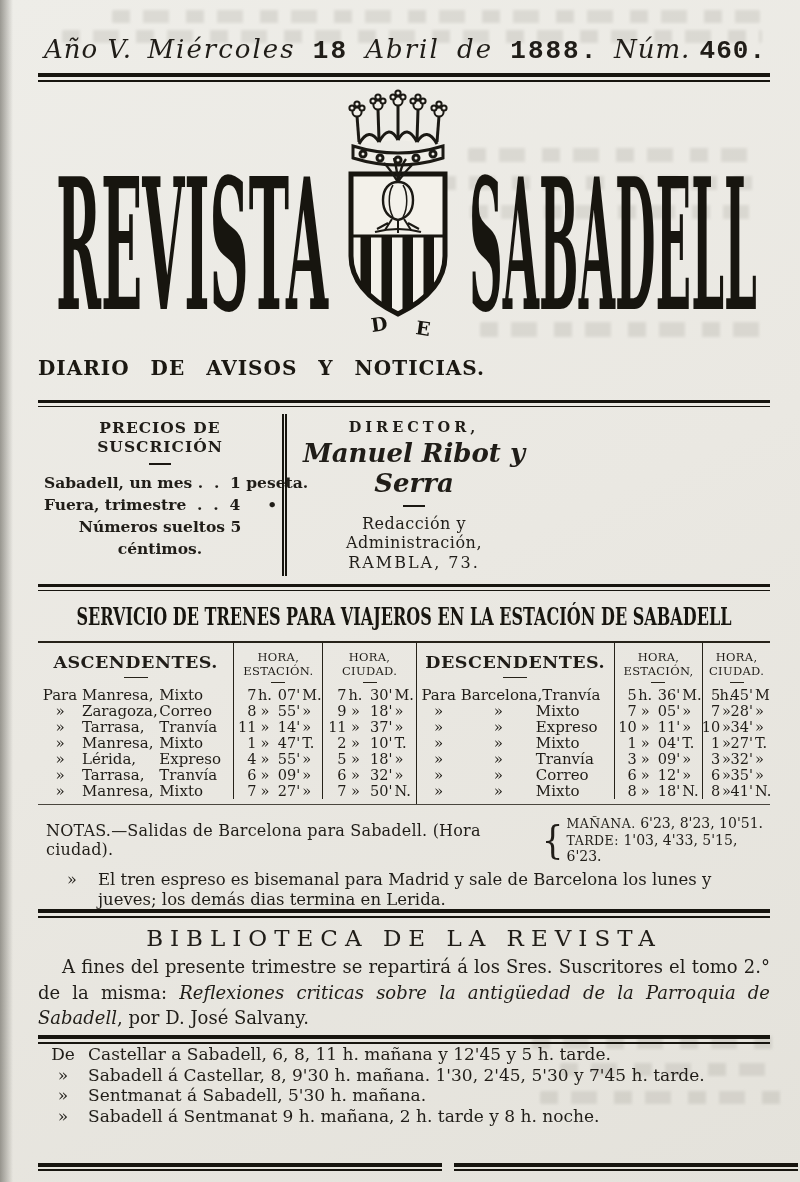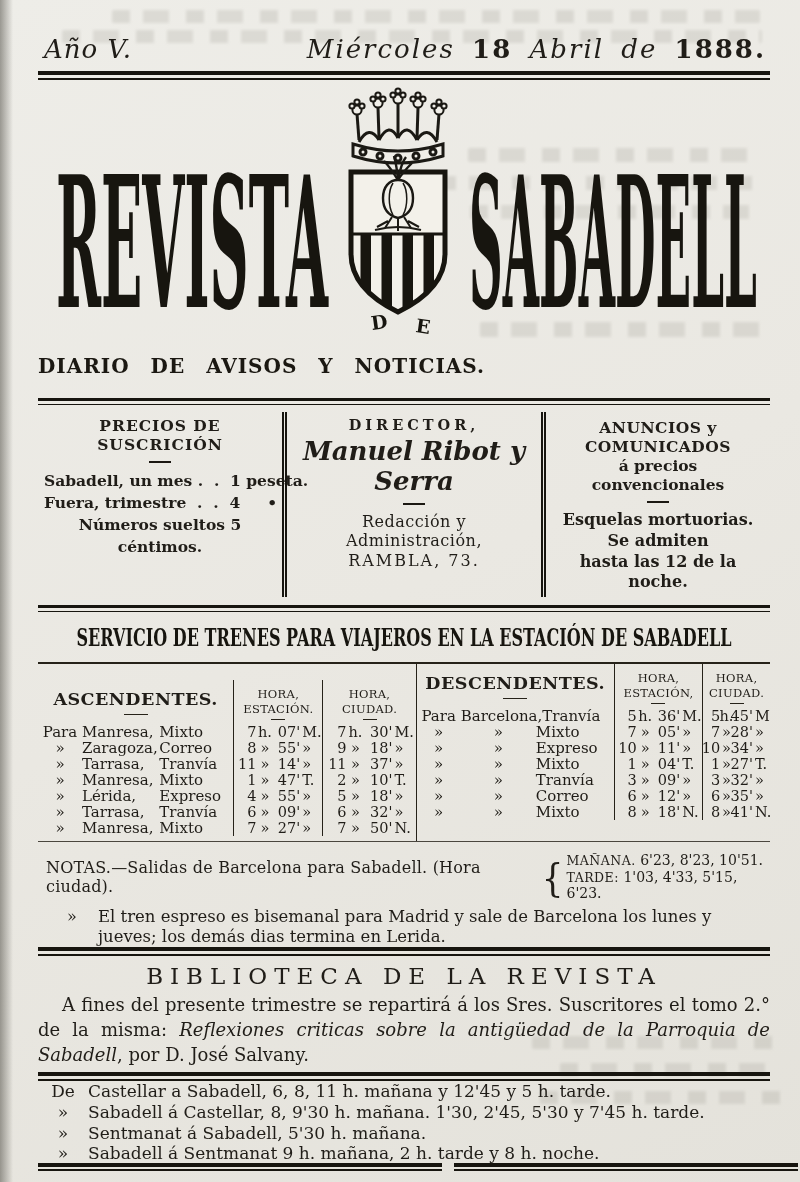--- a/index.html
+++ b/index.html
@@ -14,21 +14,21 @@
     background:repeating-linear-gradient(90deg,#8f8d83 0 18px,transparent 18px 31px,#97948a 31px 57px,transparent 57px 74px);}
   .content{position:absolute;left:38px;right:30px;top:0;z-index:2;}
 
   
   .rule-heavy{height:3px;border-top:4px solid #17150f;border-bottom:2px solid #17150f;}
   .rule-double{height:3px;border-top:3px solid #17150f;border-bottom:1px solid #17150f;}
 
   
   .dateline{display:flex;justify-content:space-between;align-items:baseline;
     padding:34px 4px 7px 6px;font-style:italic;font-size:26px;letter-spacing:1px;}
-  .dateline .up{font-style:normal;font-weight:bold;}
+  .dateline .up{font-style:normal;font-weight:bold;font-family:Liberation Mono, monospace;}
   .dl-date{word-spacing:7px;letter-spacing:2px;}
 
   
   .masthead{margin:4px 0 0 0;text-align:center;}
   .subtitle{text-align:left;font-weight:bold;font-size:20px;letter-spacing:1px;
     word-spacing:13px;margin:16px 0 20px 0;color:#1b1812;}
 
   
   .boxes{display:flex;align-items:stretch;padding:7px 0 8px 0;}
   .box{padding:4px 6px;}
@@ -45,21 +45,21 @@
   .dir-addr1{font-size:16px;letter-spacing:.5px;}
   .dir-addr2{font-size:16px;letter-spacing:2px;margin-top:1px;}
   .anun-line1{font-weight:bold;font-size:15.5px;letter-spacing:.5px;margin-top:2px;}
   .anun-line2{font-weight:bold;font-size:15.5px;}
   .anun-line3,.anun-line4{font-weight:bold;font-size:16px;line-height:1.3;}
 
   
   .trains-title{margin:10px 0 5px 0;text-align:center;}
   .ttable{display:flex;border-top:2px solid #262219;border-bottom:1px solid #4a463e;margin-top:2px;}
   .half{box-sizing:border-box;}
-  .half-l{width:51.6%;margin-top:16px;--cols:51.7% 23.6% 24.7%;}
+  .half-l{width:51.6%;--cols:51.7% 23.6% 24.7%;}
   .half-r{width:48.4%;--cols:55.8% 25% 19.2%;border-left:1px solid #262219;}
   .h-head{display:grid;grid-template-columns:var(--cols);}
   .hc{text-align:center;padding:6px 1px 2px 1px;box-sizing:border-box;}
   .hc + .hc{border-left:1px solid #262219;}
   .hc-big{font-size:17.5px;font-weight:bold;letter-spacing:.5px;padding-top:9px;}
   .hc-small{font-size:11.5px;letter-spacing:.3px;line-height:1.25;padding-top:7px;}
   .hdash{width:24px;border-top:1.5px solid #262219;margin:5px auto 2px auto;}
   .hdash.sm{width:14px;margin-top:3px;}
   .tbody{padding-bottom:5px;}
   .trow{display:grid;grid-template-columns:var(--cols);font-size:15px;line-height:16px;}
@@ -120,20 +120,24 @@
 
   <div class="content">
 
     <div class="dateline">
       <span>Año V.</span>
       <span class="dl-date">
         <span>Miércoles</span>
         <span class="up">18</span>
         <span>Abril de</span>
         <span class="up">1888.</span>
+      </span>
+      <span>
+        <span>Núm.</span>
+        <span class="up">460.</span>
       </span>
     </div>
     <div class="rule-heavy"></div>
 
     <div class="masthead">
       <svg width="726" height="250" viewBox="0 0 726 250">
         <g transform="scale(1,2.28)" fill="#17150f">
           <text x="15" y="97.8" font-family="DejaVu Serif, Liberation Serif, serif" font-weight="bold" font-size="80" textLength="272" lengthAdjust="spacingAndGlyphs">REVISTA</text>
           <text x="428" y="97.8" font-family="DejaVu Serif, Liberation Serif, serif" font-weight="bold" font-size="80" textLength="288" lengthAdjust="spacingAndGlyphs">SABADELL</text>
         </g>
@@ -224,27 +228,20 @@
         <div class="precios-line">Fuera, trimestre  .  .  4     •</div>
         <div class="precios-line center">Números sueltos 5 céntimos.</div>
       </div>
       <div class="box box-director">
         <div class="dir-title">DIRECTOR,</div>
         <div class="dir-name">Manuel Ribot y Serra</div>
         <div class="box-dash"></div>
         <div class="dir-addr1">Redacción y Administración,</div>
         <div class="dir-addr2">RAMBLA, 73.</div>
       </div>
-      <div class="box box-anuncios">
-        <div class="anun-line1">ANUNCIOS y COMUNICADOS</div>
-        <div class="anun-line2">á precios convencionales</div>
-        <div class="box-dash"></div>
-        <div class="anun-line3">Esquelas mortuorias. Se admiten</div>
-        <div class="anun-line4">hasta las 12 de la noche.</div>
-      </div>
     </div>
     <div class="rule-double"></div>
 
     <div class="trains-title">
       <svg width="700" height="31" viewBox="0 0 700 31">
         <text x="350" y="24" text-anchor="middle" font-family="DejaVu Serif, serif" font-weight="bold" font-size="25" fill="#17150f" textLength="655" lengthAdjust="spacingAndGlyphs">SERVICIO DE TRENES PARA VIAJEROS EN LA ESTACIÓN DE SABADELL</text>
       </svg>
     </div>
 
     <div class="ttable">

